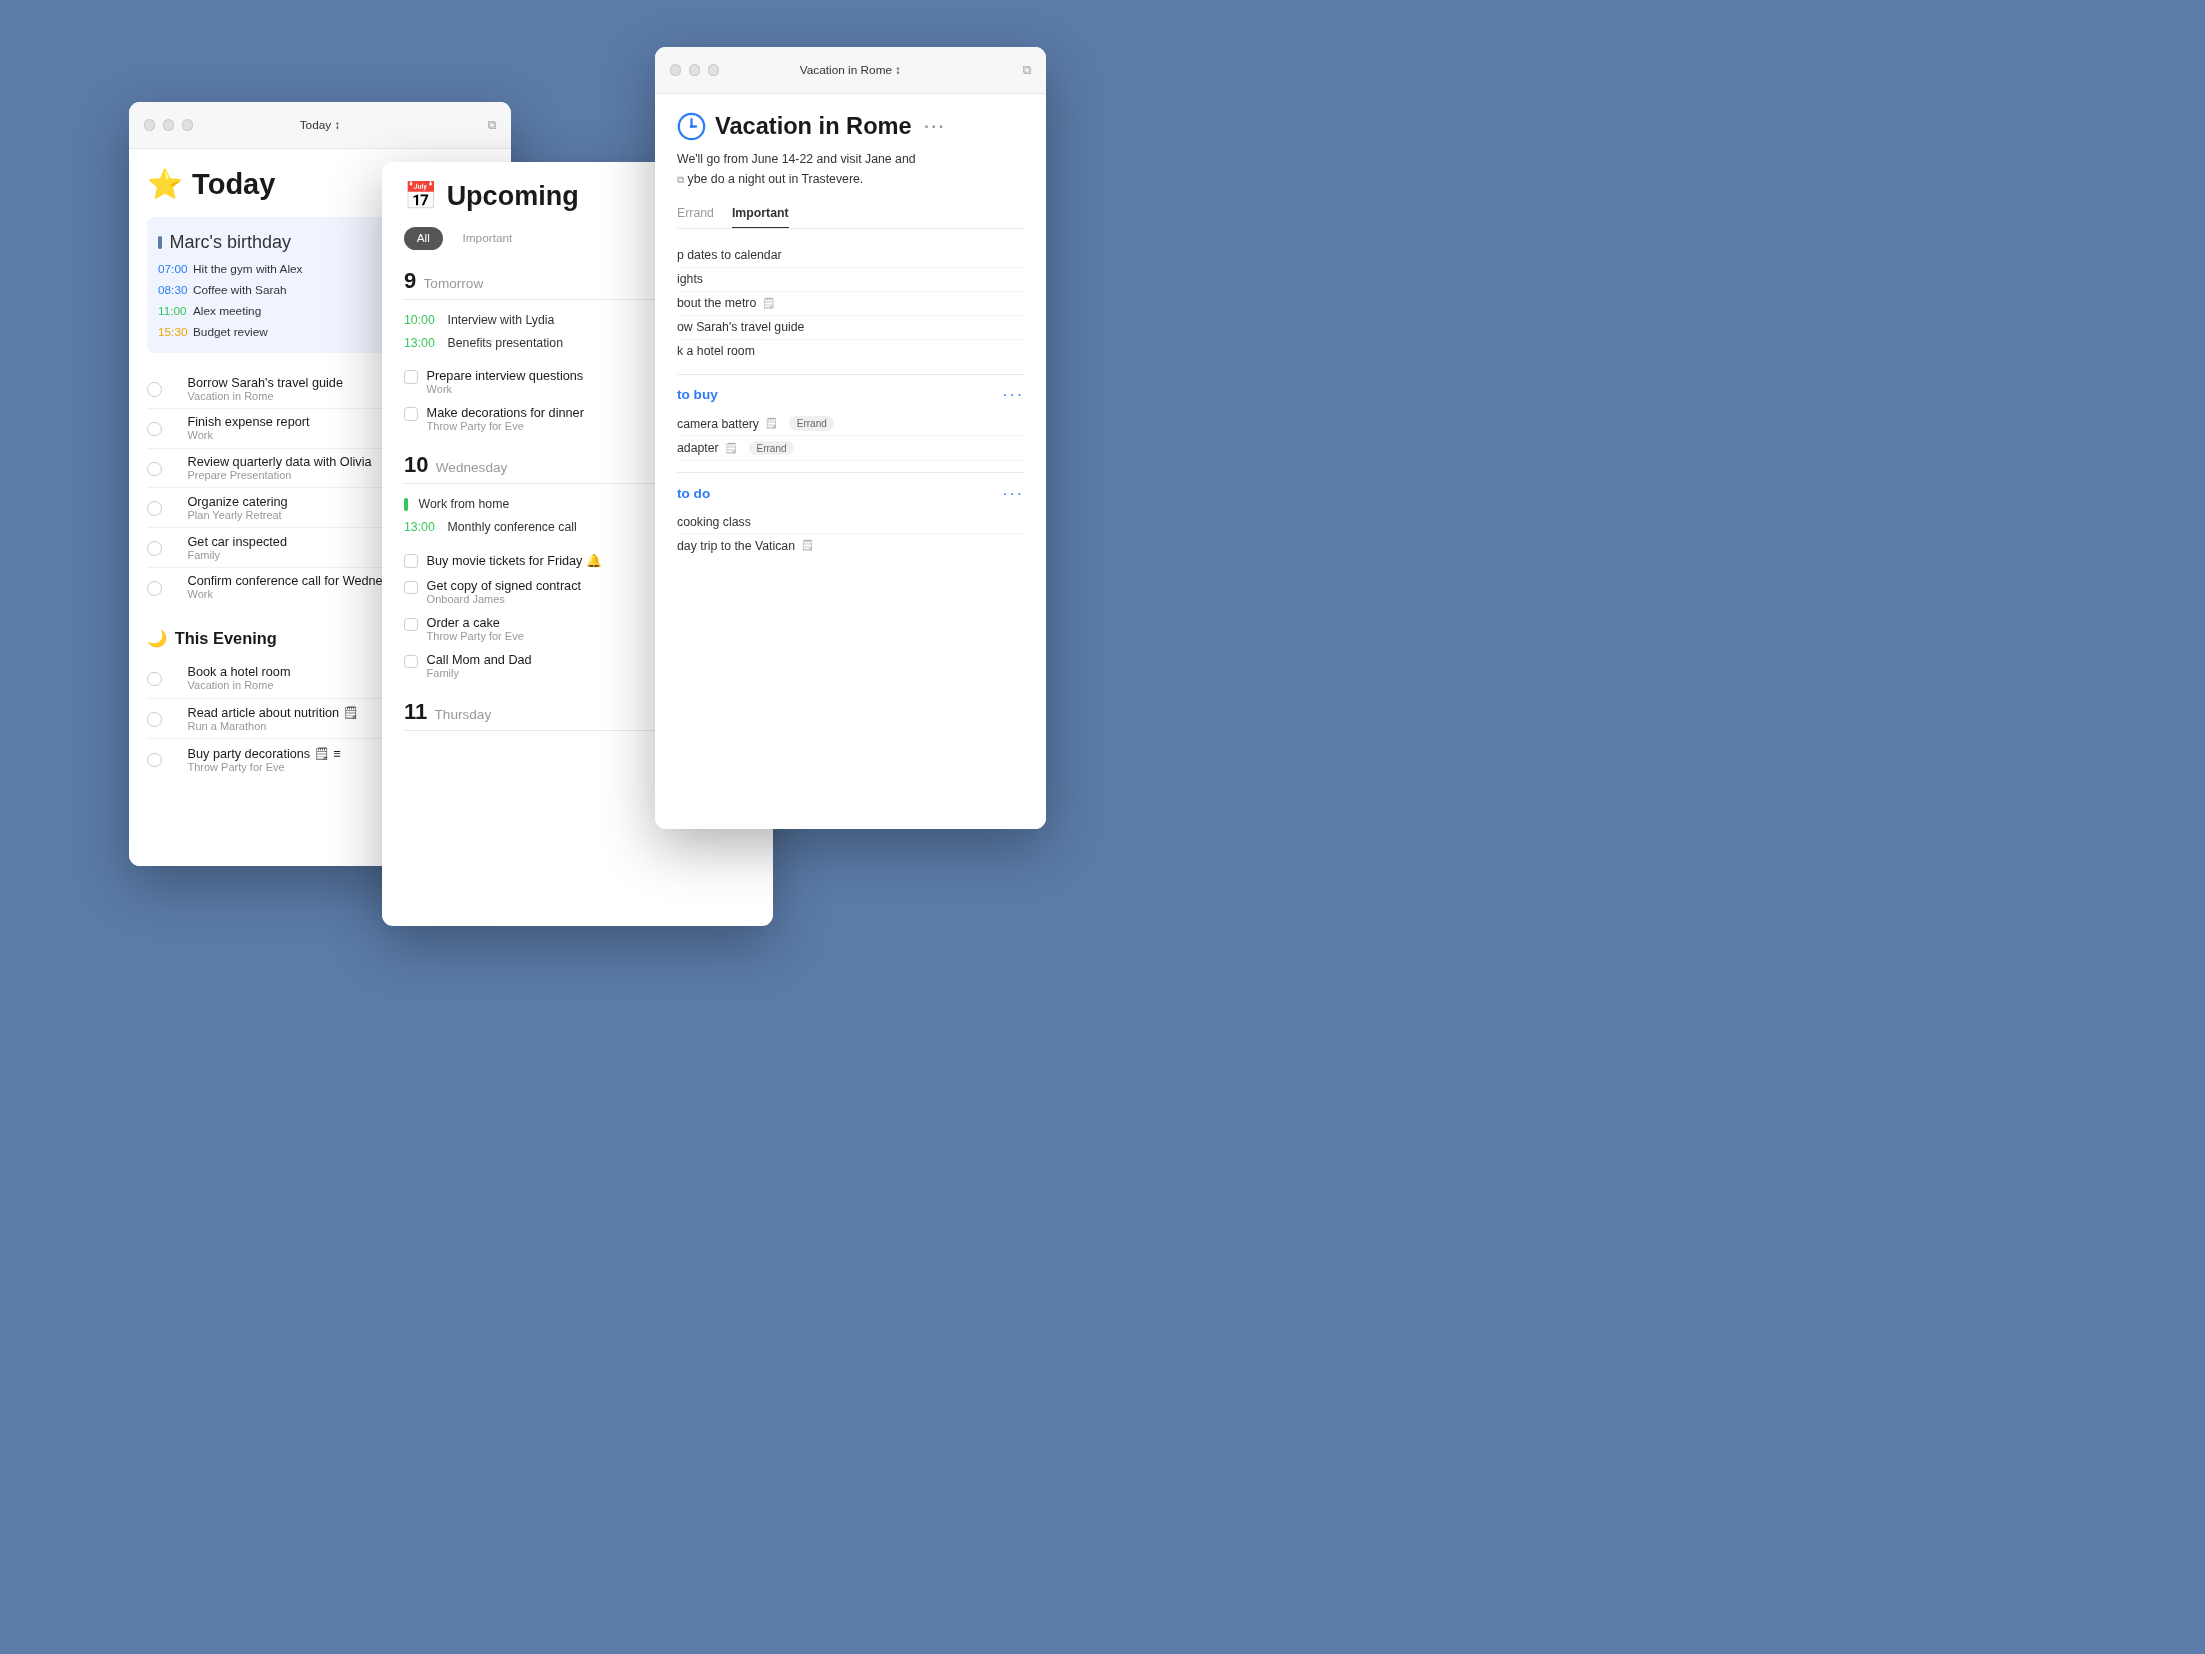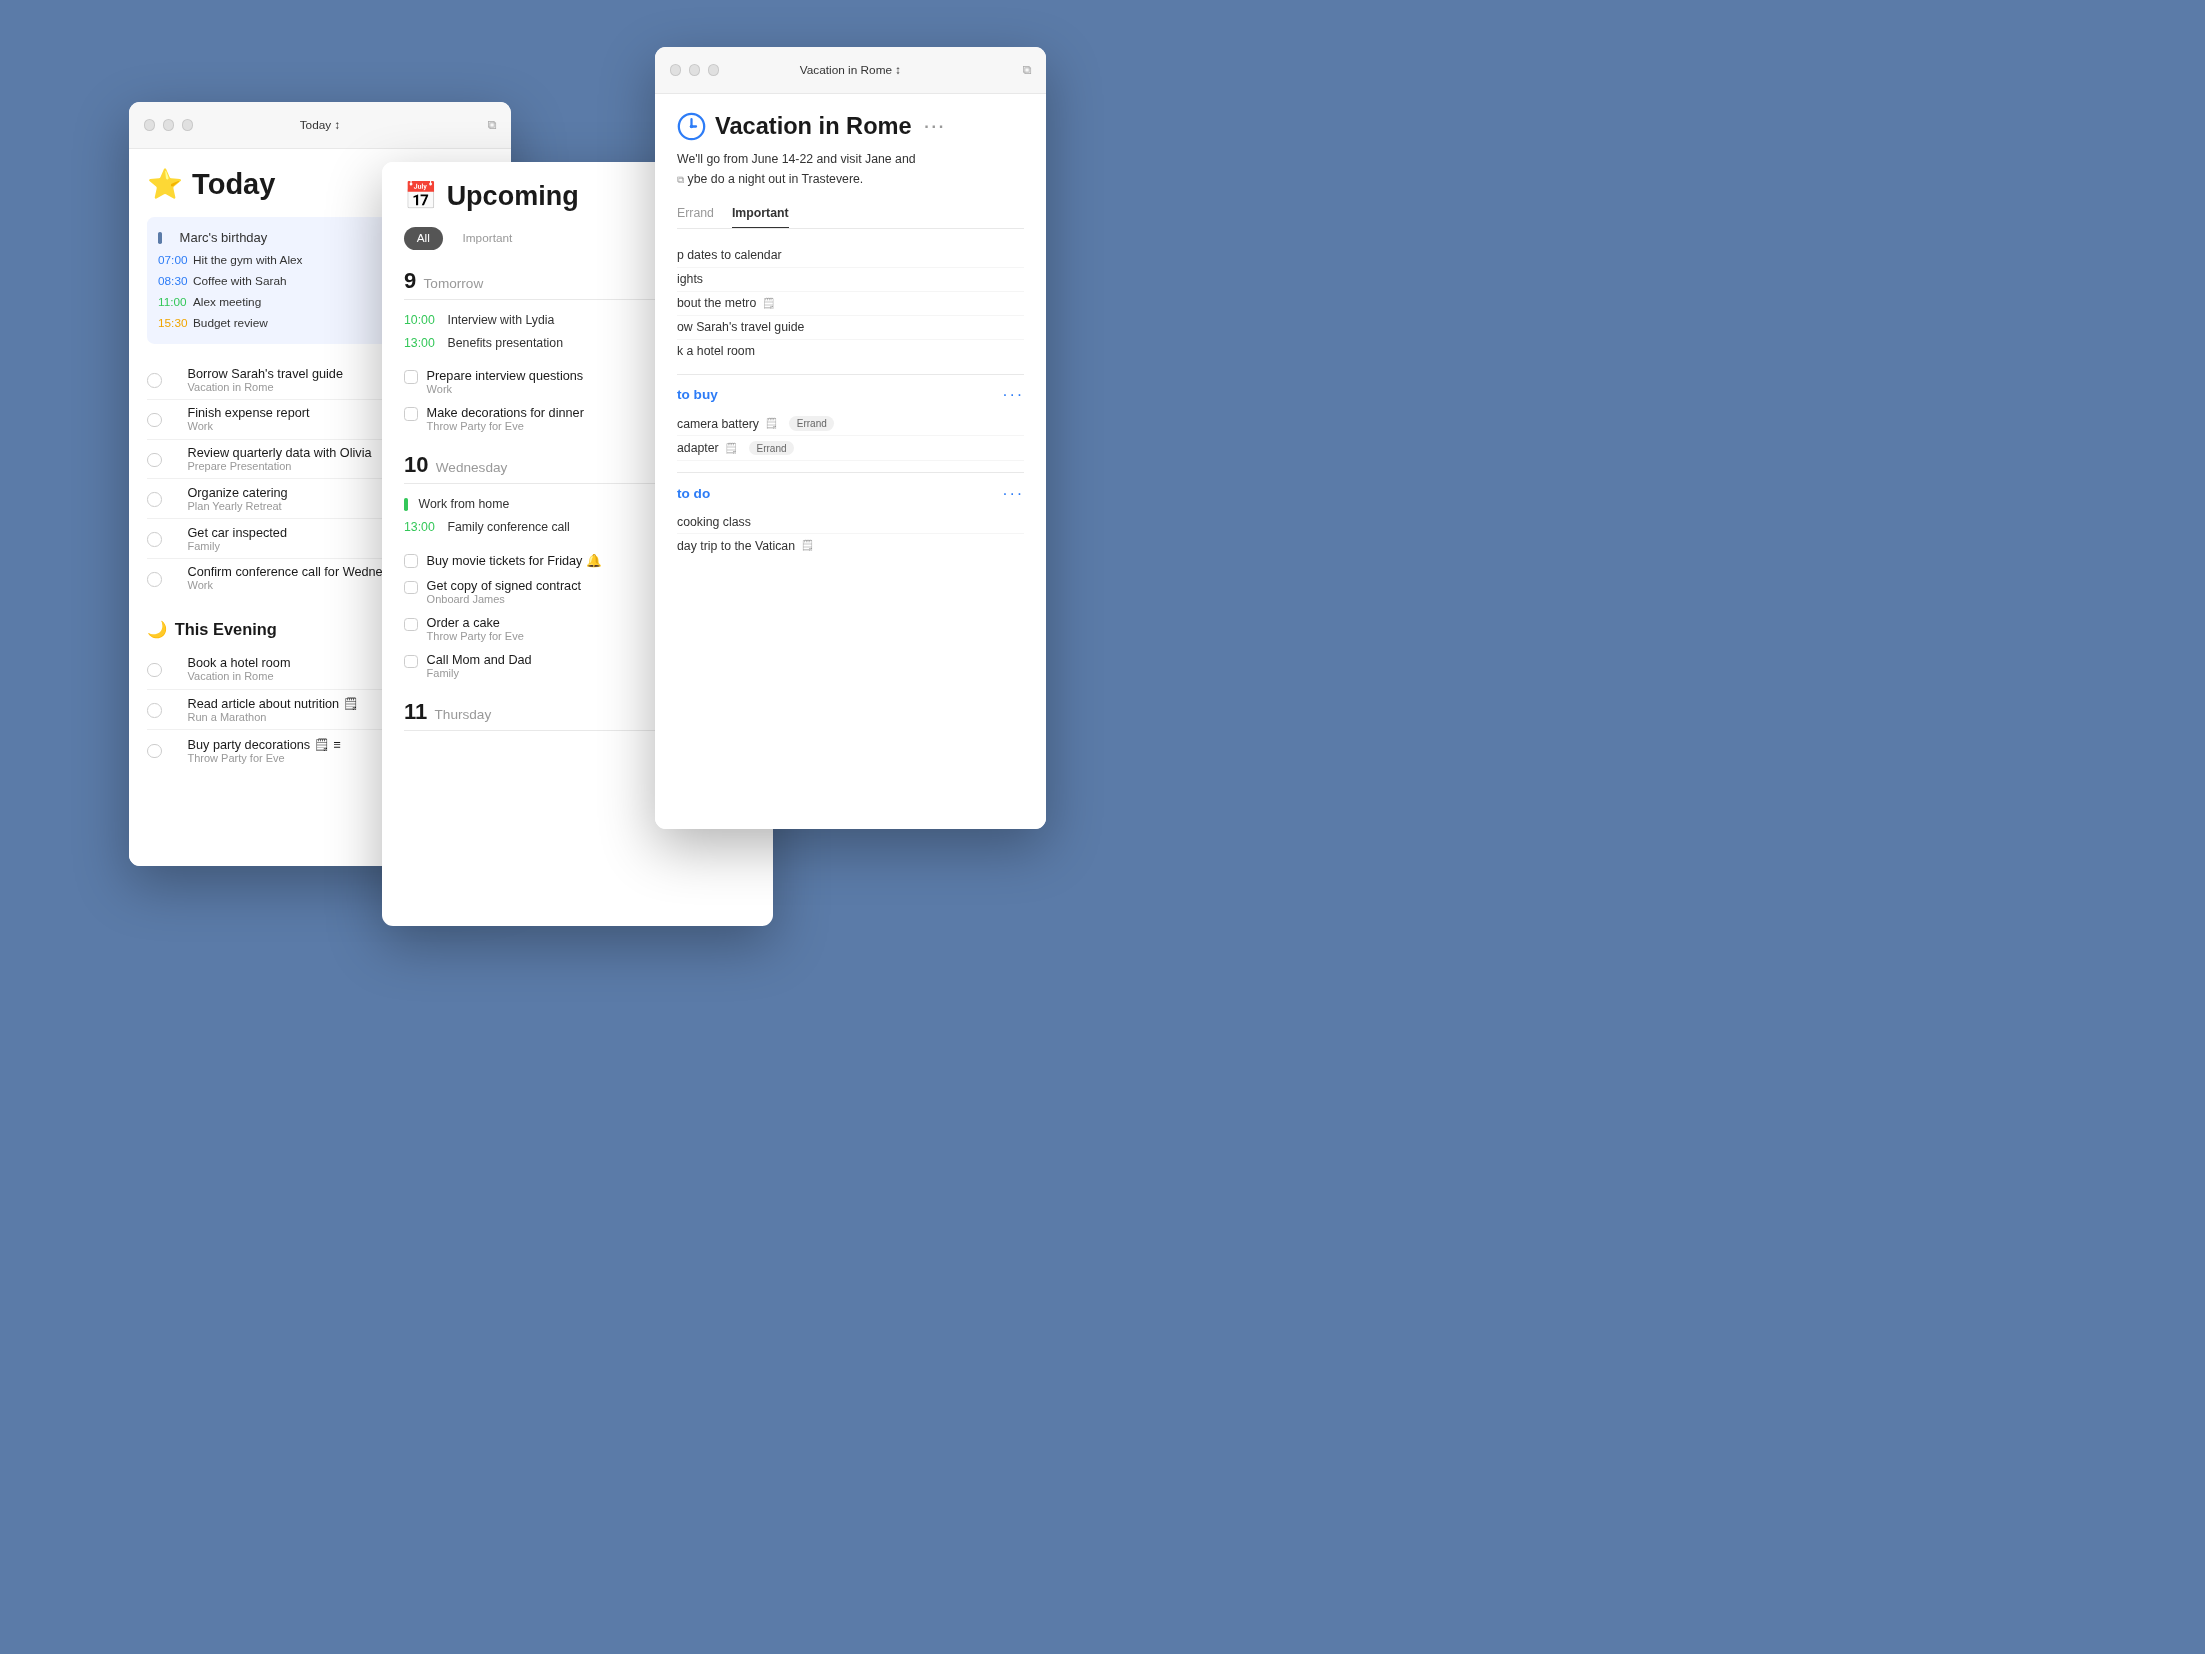--- a/index.html
+++ b/index.html
@@ -106,22 +106,22 @@
     .schedule-item .time {
       font-weight: 500;
       min-width: 35px;
     }
     .time-blue { color: #2d7cf6; }
     .time-green { color: #34c759; }
     .time-yellow { color: #f0a500; }
     .birthday-item {
       display: flex;
       align-items: center;
-      gap: 18px;
-      font-size: 13px;
+      gap: 8px;
+      font-size: 18px;
       color: #333;
       line-height: 1.8;
     }
     .birthday-dot {
       width: 3.6px;
       height: 12.7px;
       background: #5b7ba8;
       border-radius: 1.8px;
       display: inline-block;
     }
@@ -531,21 +531,21 @@
       <div class="day-header">
         <span class="day-number">10</span>
         <span class="day-name">Wednesday</span>
       </div>
       <div class="timed-event">
         <span style="display:inline-block;width:3.6px;height:12.7px;background:#34c759;border-radius:1.8px;margin-right:5.5px;vertical-align:middle;"></span>
         <span>Work from home</span>
       </div>
       <div class="timed-event">
         <span class="ev-time">13:00</span>
-        <span>Family conference call</span>
+        <span>Monthly conference call</span>
       </div>
       <div style="height:7.3px;"></div>
       <div class="up-task-item">
         <div class="up-task-checkbox"></div>
         <div class="task-text-group">
           <span class="task-name">Buy movie tickets for Friday 🔔</span>
         </div>
       </div>
       <div class="up-task-item">
         <div class="up-task-checkbox"></div>

